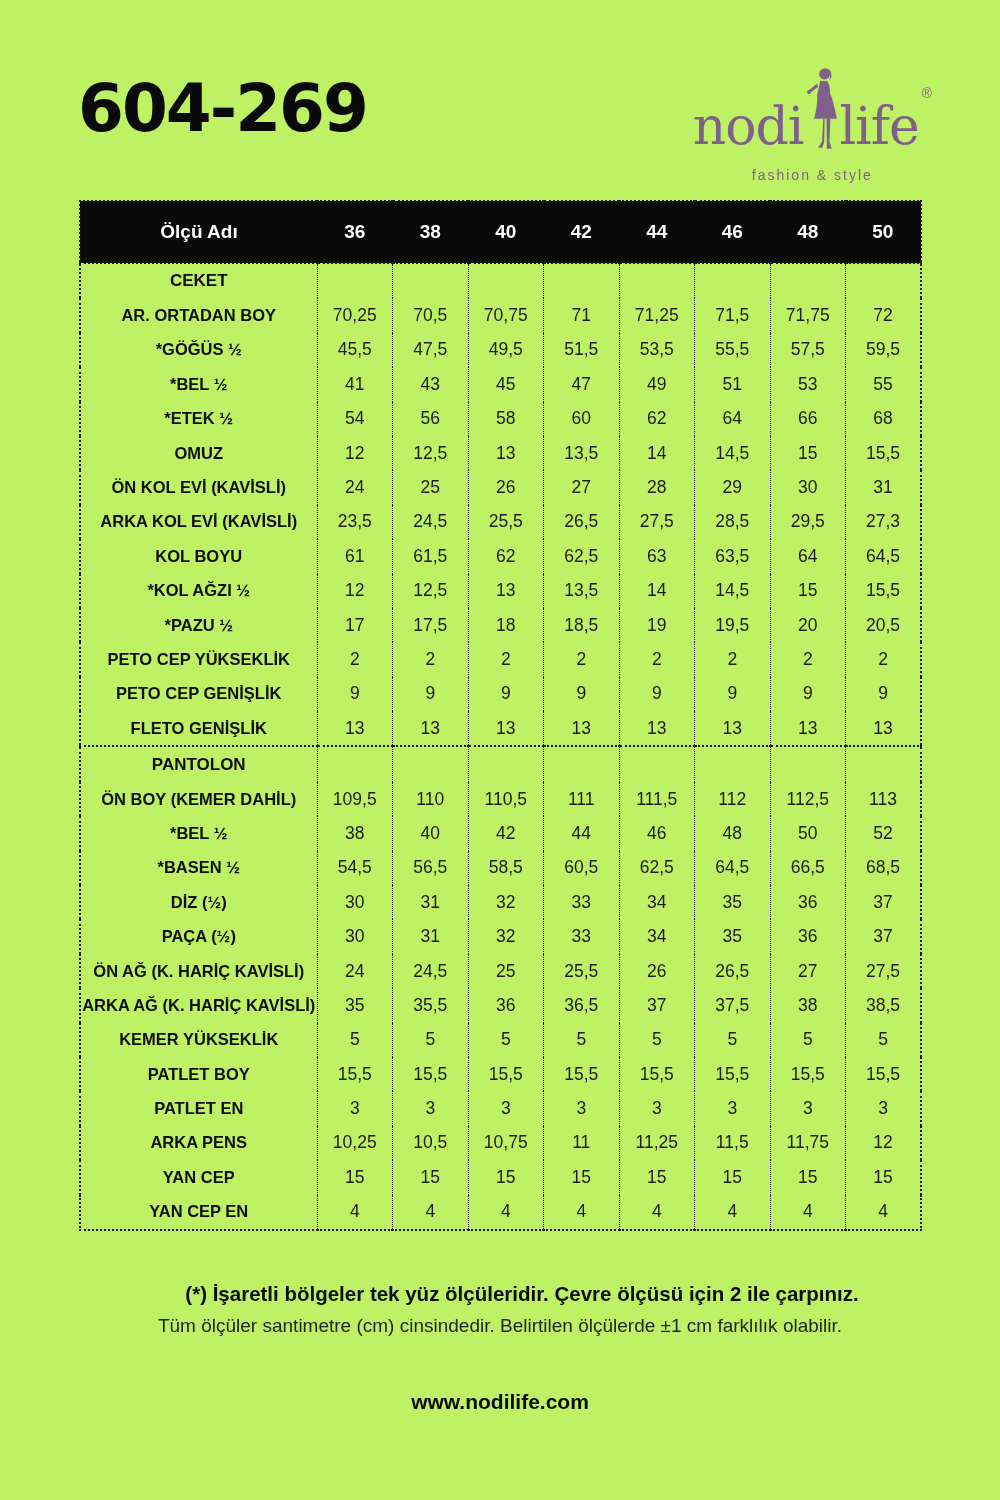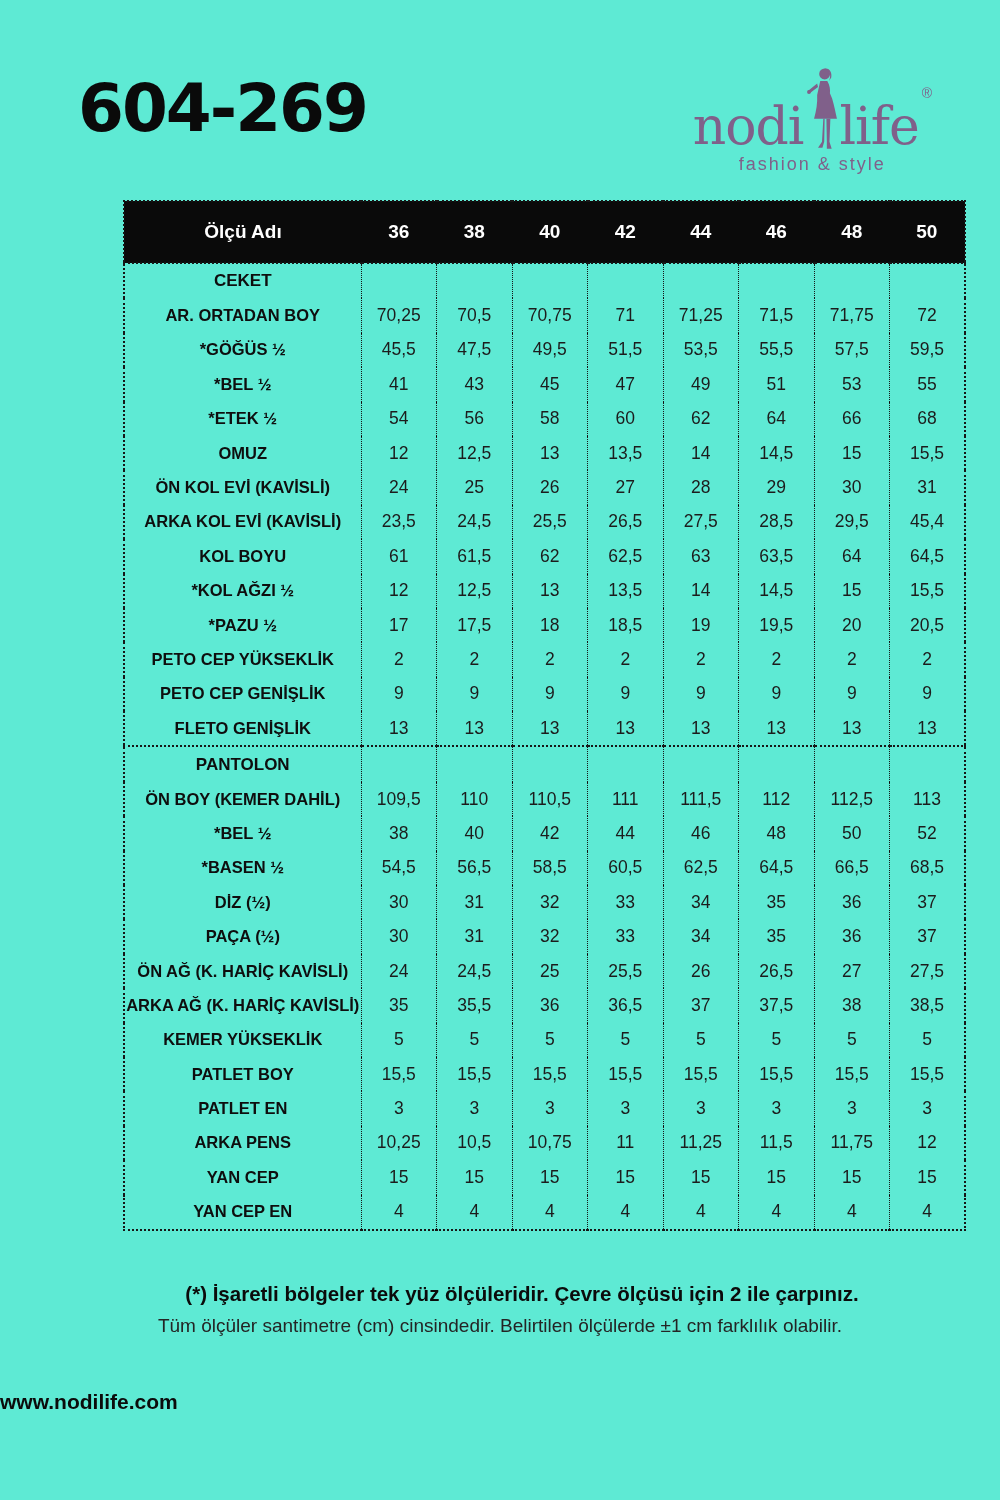--- a/index.html
+++ b/index.html
@@ -1,47 +1,46 @@
 <!DOCTYPE html>
 <html><head>
 <meta charset="utf-8">
 <style>
   html,body { margin:0; padding:0; }
   .page {
     position:relative; width:1000px; height:1500px;
-    background:#5eead4; color:#111;
+    background:#bef264; color:#111;
     font-family:"Liberation Sans", sans-serif;
     overflow:hidden;
   }
   
   .product-code {
     position:absolute; left:78px; top:70px;
     font-size:66px; font-weight:900; letter-spacing:-2px;
     font-family:"DejaVu Sans", sans-serif; color:#0a0a0a;
   }
   
   .logo { position:absolute; right:68px; top:66px; text-align:center; }
   .logo-main {
     display:flex; align-items:flex-end; justify-content:flex-end;
     font-family:"DejaVu Serif", serif; font-size:52px; line-height:1;
     color:#80608a;
   }
   .logo-main .brand-word { letter-spacing:-1px; }
   .logo-fig { width:32px; height:88px; margin:0 1px -2px 3px; }
   .logo-reg { font-size:14px; line-height:1; margin:0 0 52px 3px; font-family:"Liberation Sans", sans-serif; }
   .logo-tagline {
-    margin-top:2px; font-size:18px; letter-spacing:2px;
+    margin-top:15px; font-size:14px; letter-spacing:2px;
     color:#80608a; font-family:"Liberation Sans", sans-serif;
   }
   
   table.size-chart {
     position:absolute; left:79px; top:200px; width:843px;
     border-collapse:collapse; table-layout:fixed;
     border:2px dotted #161616;
-    margin-left:44px;
   }
   table.size-chart thead th {
     background:#0a0a0a; color:#ffffff; height:60px;
     font-size:19px; font-weight:bold; text-align:center;
     border-bottom:2px dotted #161616; padding:0;
   }
   table.size-chart th.label-col, table.size-chart td.label-cell { width:236px; }
   table.size-chart tbody td {
     height:34.4px; padding:0; font-size:17.5px; text-align:center;
     vertical-align:middle; color:#1c1c1c;
@@ -50,21 +49,21 @@
     font-weight:bold; font-size:16.5px; color:#0e0e0e;
   }
   table.size-chart tbody td.section-title { font-weight:bold; font-size:17px; }
   table.size-chart tbody td + td { border-left:1.5px dotted #161616; }
   table.size-chart tbody tr.section-start td { border-top:2px dotted #161616; }
   
   .footnotes { position:absolute; left:0; top:1282px; width:1000px; text-align:center; }
   .footnote-bold { font-size:20.5px; font-weight:bold; color:#0b0b0b; margin-bottom:9px;padding-left:44px; }
   .footnote { font-size:19px; color:#242424; margin-bottom:8px; }
   .website {
-    position:absolute; left:0; top:1390px; width:1000px; 
+    position:absolute; left:0; top:1390px; width:1000px; text-align:center;
     font-size:21px; font-weight:bold; color:#0b0b0b;
   }
 </style>
 </head>
 <body>
 
 <div class="page">
 
   <div class="product-code">604-269</div>
 
@@ -182,21 +181,21 @@
         </tr>
         <tr>
           <td class="label-cell">ARKA KOL EVİ (KAVİSLİ)</td>
           <td>23,5</td>
           <td>24,5</td>
           <td>25,5</td>
           <td>26,5</td>
           <td>27,5</td>
           <td>28,5</td>
           <td>29,5</td>
-          <td>45,4</td>
+          <td>27,3</td>
         </tr>
         <tr>
           <td class="label-cell">KOL BOYU</td>
           <td>61</td>
           <td>61,5</td>
           <td>62</td>
           <td>62,5</td>
           <td>63</td>
           <td>63,5</td>
           <td>64</td>

